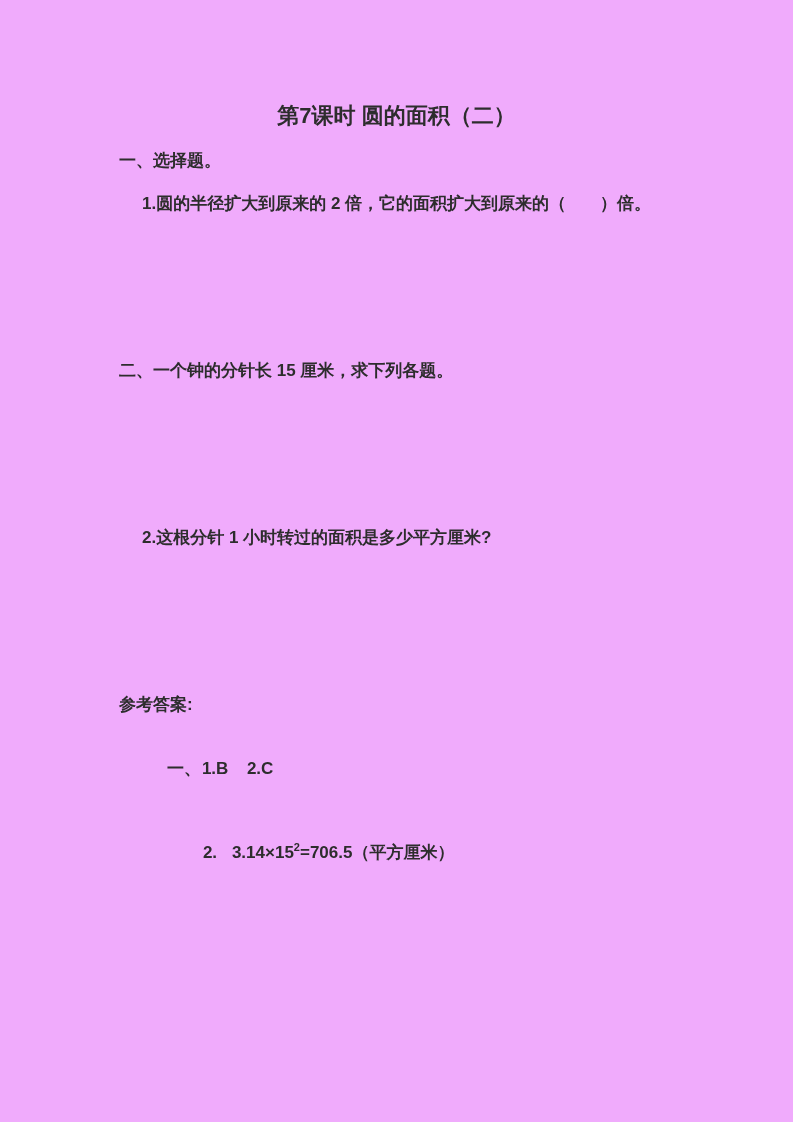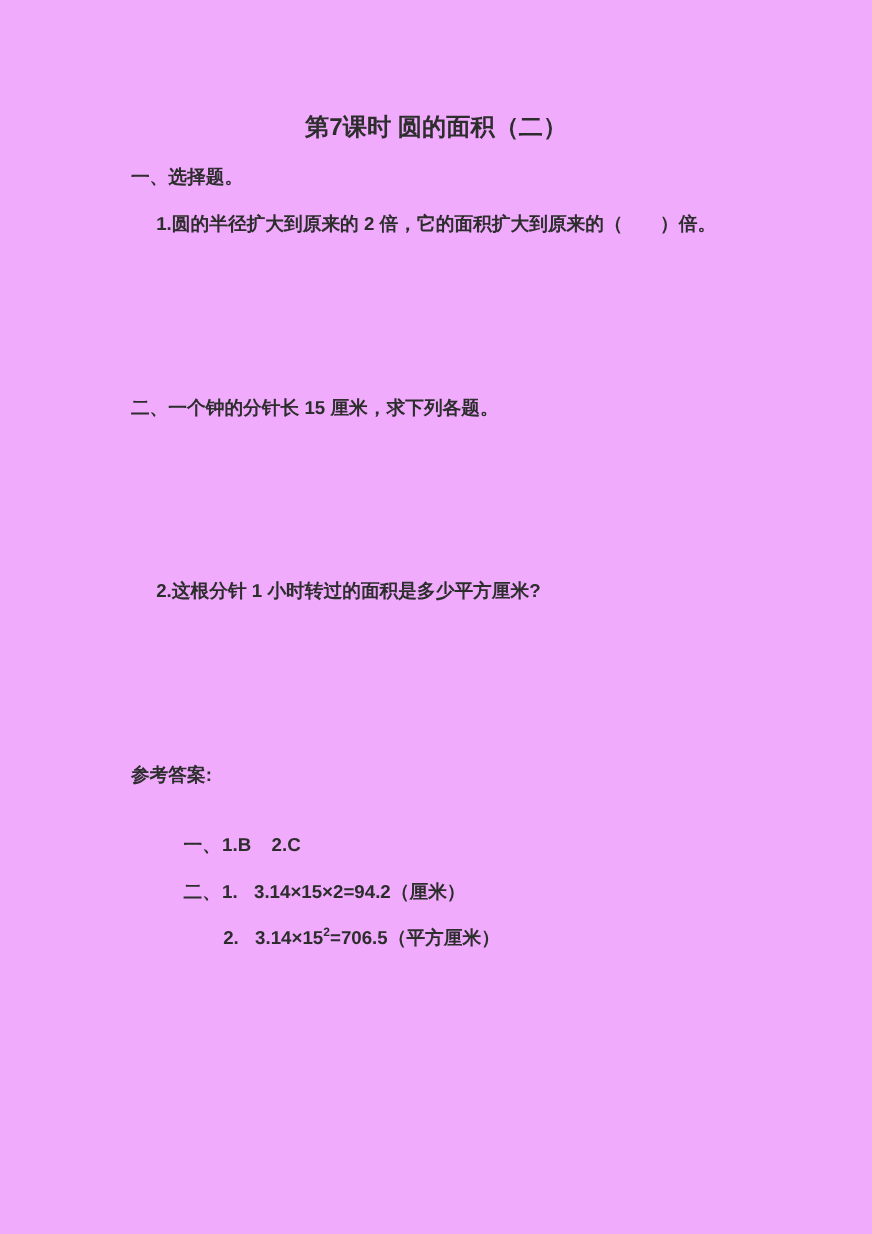--- a/index.html
+++ b/index.html
@@ -63,21 +63,18 @@
 
 
   <div class="line indent1" style="top:527px">2.这根分针 1 小时转过的面积是多少平方厘米?</div>
 
   <div class="line" style="top:694px">参考答案:</div>
 
   <div class="line ans-line1" style="top:736px">
     <span class="ans-label">一、</span><span class="ans-item1">1.B</span><span>2.C</span>
   </div>
 
-  <div class="line ans-line2" style="top:778px">
-    <span class="ans-label">二、</span><span class="ans-num">1.</span><span>3.14×15×2=94.2（厘米）</span>
-  </div>
 
   <div class="line ans-line3" style="top:820px">
     <span class="ans-num">2.</span><span><span>3.14×15</span><sup>2</sup><span>=706.5（平方厘米）</span></span>
   </div>
 
 </div>
 
 </body></html>

